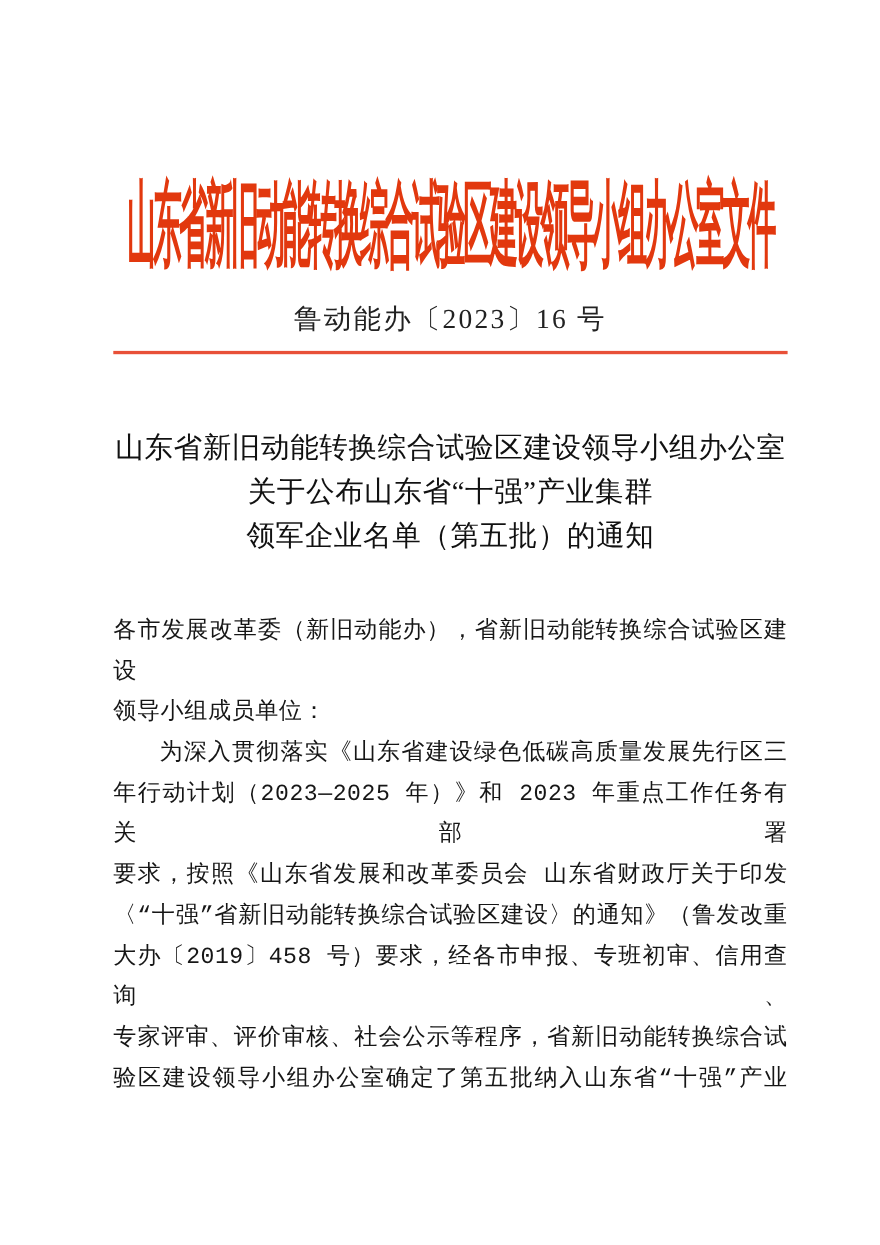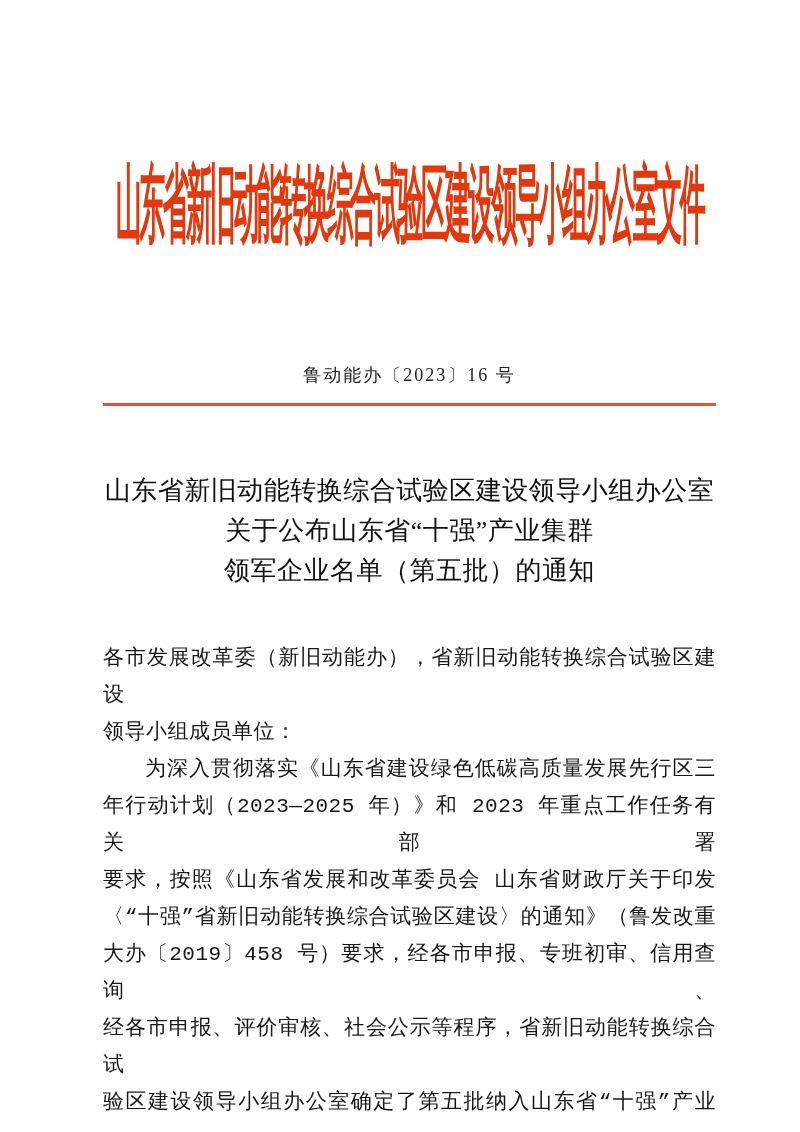--- a/index.html
+++ b/index.html
@@ -22,22 +22,21 @@
   }
   .banner-text{
     font-size:26px;font-weight:700;
     letter-spacing:-2.5px;
     white-space:nowrap;
     color:#e2380e;
     transform:scale(1,3.25);
     transform-origin:center center;
   }
   .doc-number{
-    margin-top:84px;
-    font-size:18px;line-height:30px;
+    font-size:25px;line-height:30px;
     text-align:center;
     color:#222;
     letter-spacing:2px;
   }
   .red-rule{
     margin-top:13px;
     height:3px;
     background:#e85038;
   }
   .doc-title{
@@ -92,18 +91,18 @@
     <div>
       <div class="bline">各市发展改革委（新旧动能办），省新旧动能转换综合试验区建设</div>
       <div class="bline short">领导小组成员单位：</div>
     </div>
     <div>
       <div class="bline indent">为深入贯彻落实《山东省建设绿色低碳高质量发展先行区三</div>
       <div class="bline">年行动计划（2023—2025 年）》和 2023 年重点工作任务有关部署</div>
       <div class="bline">要求，按照《山东省发展和改革委员会 山东省财政厅关于印发</div>
       <div class="bline">〈“十强”省新旧动能转换综合试验区建设〉的通知》（鲁发改重</div>
       <div class="bline">大办〔2019〕458 号）要求，经各市申报、专班初审、信用查询、</div>
-      <div class="bline">经各市申报、评价审核、社会公示等程序，省新旧动能转换综合试</div>
+      <div class="bline">专家评审、评价审核、社会公示等程序，省新旧动能转换综合试</div>
       <div class="bline">验区建设领导小组办公室确定了第五批纳入山东省“十强”产业</div>
     </div>
   </div>
 
 </div>
 
 </body></html>

